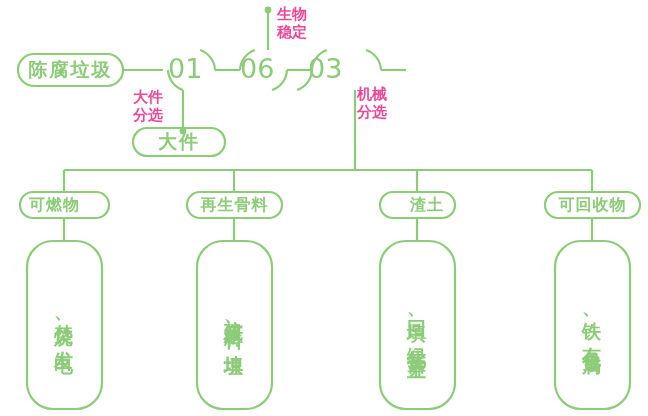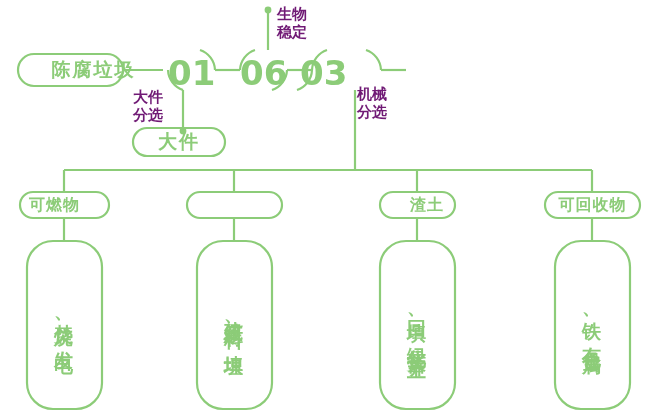--- a/index.html
+++ b/index.html
@@ -24,30 +24,30 @@
     width: 648px;
     height: 416px;
   }
   .lbl {
     position: absolute;
     white-space: nowrap;
     line-height: 1.18;
   }
   
   .stage-num {
-    font-size: 34px;
-    font-weight: 700;
+    font-size: 27px;
+    font-weight: 400;
     color: #8ccc78;
     letter-spacing: 0px;
     font-family: "DejaVu Sans", "Liberation Sans", sans-serif;
   }
   
   .annot {
     font-size: 15px;
-    color: #701a75;
+    color: #ec4899;
     font-weight: 600;
     text-align: left;
     font-family: "DejaVu Sans", "Liberation Sans", sans-serif;
   }
   .annot span { display: block; }
   
   .pill-text {
     position: absolute;
     display: flex;
     align-items: center;
@@ -138,44 +138,45 @@
       <path d="M417,218 L417,241"></path>
       <path d="M592,218 L592,241"></path>
 
       <rect x="27" y="241" width="75" height="168" rx="26" ry="26"></rect>
       <rect x="197" y="241" width="75" height="168" rx="26" ry="26"></rect>
       <rect x="380" y="241" width="75" height="168" rx="26" ry="26"></rect>
       <rect x="555" y="241" width="75" height="168" rx="26" ry="26"></rect>
     </g>
   </svg>
 
-  <div class="pill-text big" style="left:18px; top:54px; width:105px; height:32px;padding-left:23px;">陈腐垃圾</div>
+  <div class="pill-text big" style="left:18px; top:54px; width:105px; height:32px;">陈腐垃圾</div>
 
   <div class="lbl stage-num" style="left:168px; top:53px;">01</div>
   <div class="lbl stage-num" style="left:240px; top:53px;">06</div>
-  <div class="lbl stage-num" style="left:300px; top:53px;">03</div>
+  <div class="lbl stage-num" style="left:308px; top:53px;">03</div>
 
   <div class="lbl annot" style="left:133px; top:89px;">
     <span>大件</span>
     <span>分选</span>
   </div>
 
   <div class="lbl annot" style="left:277px; top:6px;">
     <span>生物</span>
     <span>稳定</span>
   </div>
 
   <div class="lbl annot" style="left:357px; top:86px;text-align:center;">
     <span>机械</span>
     <span>分选</span>
   </div>
 
   <div class="pill-text big" style="left:133px; top:128px; width:92px; height:28px;">大件</div>
 
   <div class="pill-text" style="left:20px; top:192px; width:69px; height:26px;">可燃物</div>
+  <div class="pill-text" style="left:187px; top:192px; width:95px; height:26px;">再生骨料</div>
   <div class="pill-text" style="left:380px; top:192px; width:94px; height:26px;">渣土</div>
   <div class="pill-text" style="left:545px; top:192px; width:95px; height:26px;border-radius:9px;">可回收物</div>
 
   <div class="vtext" style="left:27px; top:241px; width:75px; height:168px;">焚烧、发电</div>
   <div class="vtext" style="left:197px; top:241px; width:75px; height:168px;">建筑材料、填埋</div>
   <div class="vtext" style="left:380px; top:241px; width:75px; height:168px;">回填、绿化营养土</div>
   <div class="vtext" style="left:555px; top:241px; width:75px; height:168px;">铁、有色金属</div>
 
 </div>
 

